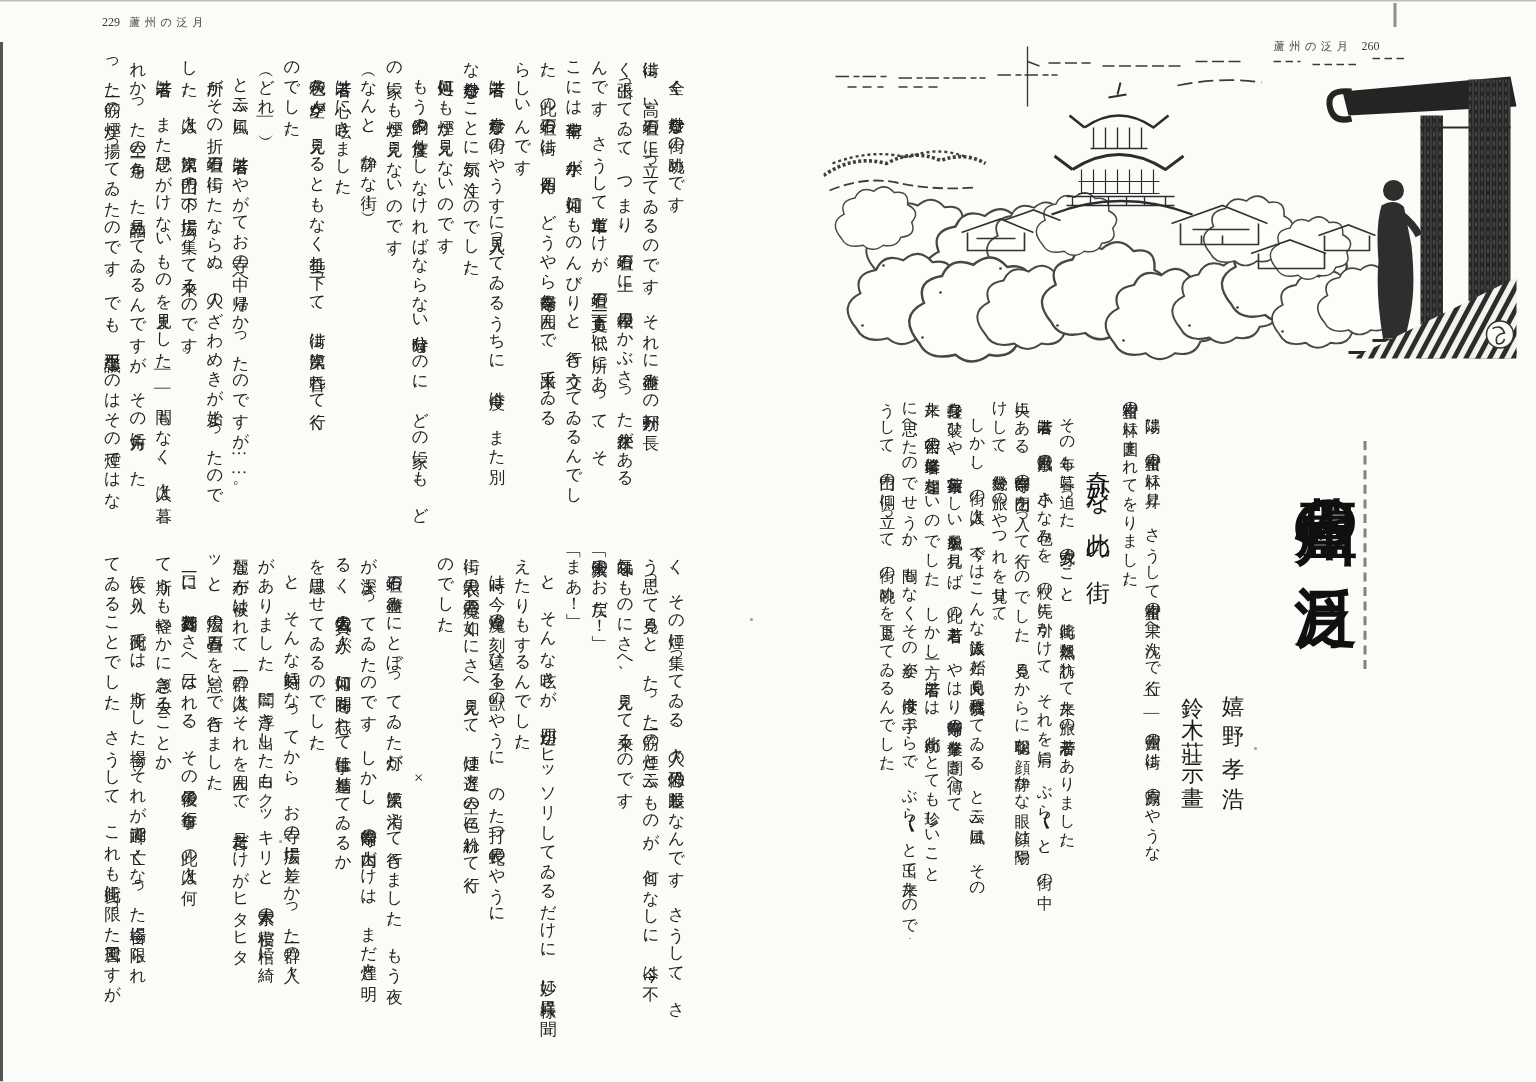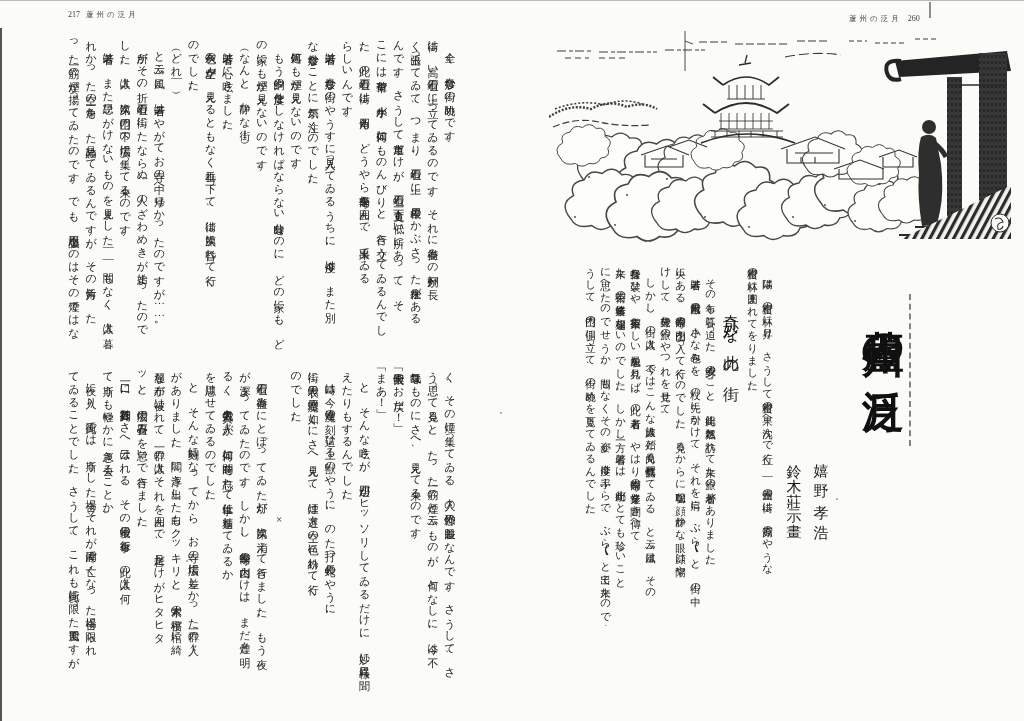--- a/index.html
+++ b/index.html
@@ -58,21 +58,21 @@
 
   <div id="top-hairline" class="artifact"></div>
   <div id="left-sliver" class="artifact"></div>
   <div id="gutter-tick" class="artifact"></div>
   <div class="noise" style="left:500px;top:412px;"></div>
   <div class="noise" style="left:836px;top:498px;"></div>
   <div class="noise" style="left:186px;top:560px;"></div>
 
   <div>
     <div class="pagehead" style="left:68px;top:10px;">
-      <span>217</span><span class="rt">蘆州の泛月</span>
+      <span>229</span><span class="rt">蘆州の泛月</span>
     </div>
     <div id="left-top" class="vblock">
         <div class="vcol">　全く、奇妙な街の眺めです。</div>
         <div class="vcol">街は、高い石垣の上に立ってゐるのです。それに街並みの軒列が長</div>
         <div class="vcol">く出張ってゐて、つまり、石垣の上に、屋根のかぶさった往来がある</div>
         <div class="vcol">んです。さうして車道だけが、石垣の直下一丈も低い所にあって、そ</div>
         <div class="vcol">こには荷車や、水牛が、如何にものんびりと、行き交うてゐるんでし</div>
         <div class="vcol">た。此の石垣の街は、四角く、どうやら南祭寺を囲んで、出来てゐる</div>
         <div class="vcol">らしいんです。</div>
         <div class="vcol">　若者は、奇妙な街のやうすに見入ってゐるうちに、今度は、また別</div>
@@ -113,21 +113,21 @@
         <div class="vcol">麗な布が被はれて、一群の人々はそれを囲んで、足音だけがヒタヒタ</div>
         <div class="vcol">ッと、広場の石畳みを急いで行きました。</div>
         <div class="vcol">　一口に、葬送行列とさへ云はれる、その最後の行事を、此の人々は何</div>
         <div class="vcol">て斯うも軽やかに急ぎ去ることか。</div>
         <div class="vcol">　夜に入り、此街では、斯うした場合、それが湖畔で亡くなった場合に限られ</div>
         <div class="vcol">てゐることでした。さうして、これも此街に限った風習ですが、</div>
       </div>
   </div>
 
   <div>
-    <div class="pagehead" style="left:843px;top:14px;">
+    <div class="pagehead" style="left:843px;top:26px;">
       <span class="rt">蘆州の泛月</span><span>260</span>
     </div>
 
     <div id="illustration-frame">
       <svg width="466" height="223" viewBox="0 0 466 223">
         <defs>
           <path id="blob" d="M0 0 q-10 -12 2 -18 q-4 -10 8 -12 q4 -9 14 -5 q8 -7 15 1 q11 -2 10 9 q10 5 3 13 q4 10 -8 11 q-3 8 -13 6 q-8 6 -15 0 q-12 3 -16 -5z"></path>
           <pattern id="vh" width="4" height="6" patternUnits="userSpaceOnUse">
             <rect width="4" height="6" fill="#262626"></rect>
             <path d="M1 0 v6" stroke="#4f4f4f" stroke-width="0.7"></path>

